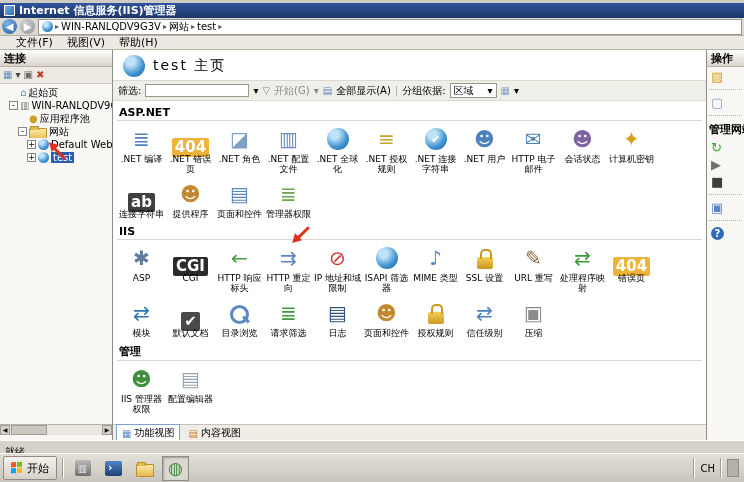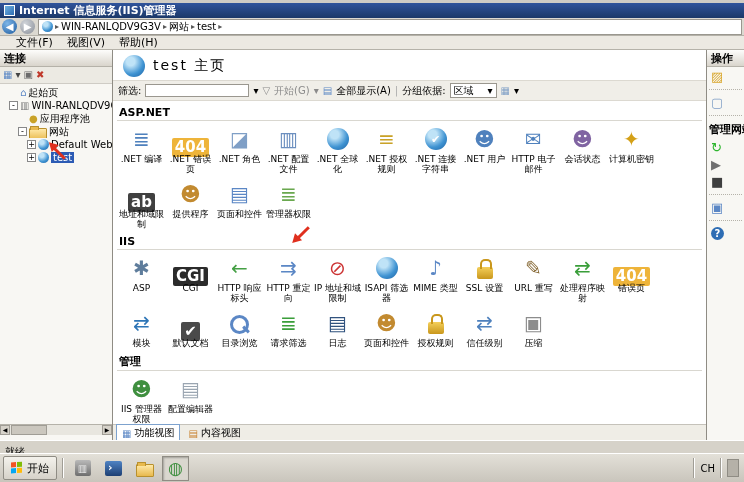--- a/index.html
+++ b/index.html
@@ -266,21 +266,21 @@
         <div class="cell">
           <div class="icw">
             <span class="gl" style="color: rgb(212, 160, 23);">✦</span>
           </div>
           <div class="lb">计算机密钥</div>
         </div>
         <div class="cell">
           <div class="icw">
             <span class="badge" style="color: rgb(255, 255, 255); background: #404040;">ab</span>
           </div>
-          <div class="lb">地址和域限制</div>
+          <div class="lb">连接字符串</div>
         </div>
         <div class="cell">
           <div class="icw">
             <span class="gl" style="color: rgb(194, 138, 48);">☻</span>
           </div>
           <div class="lb">提供程序</div>
         </div>
         <div class="cell">
           <div class="icw">
             <span class="gl" style="color: rgb(91, 135, 197);">▤</span>

